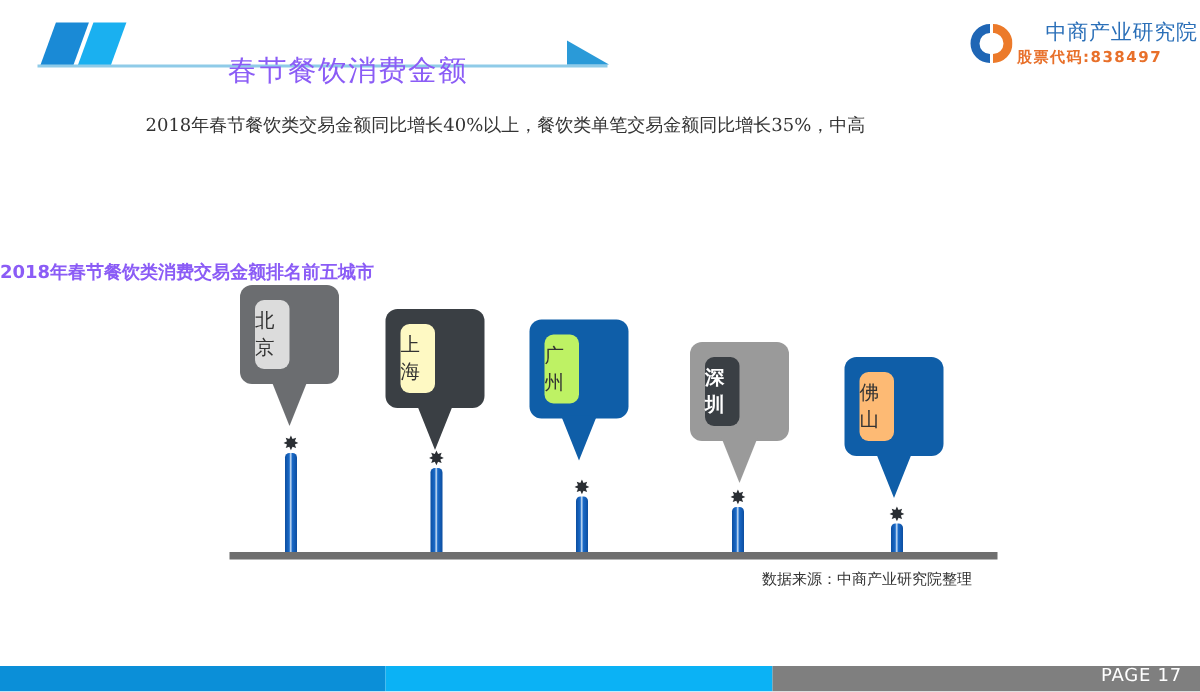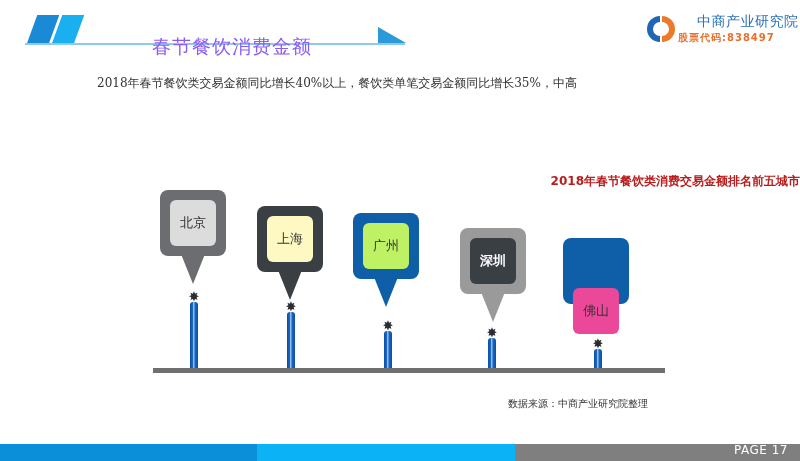--- a/index.html
+++ b/index.html
@@ -22,37 +22,37 @@
       font-size: 14px; color: #2a6fb8; letter-spacing: 0.5px; margin-left: 19px; }
     .logo-code { position: absolute; left: 678px; top: 31px; font-family: "DejaVu Sans", sans-serif; font-weight: bold;
       font-size: 10px; color: #e8702a; letter-spacing: 1px; }
 
     
     .para { position: absolute; left: 70px; top: 68px; width: 660px; font-size: 12px; line-height: 31px; color: #333;
       text-indent: 27px; font-family: "DejaVu Serif", serif; }
     .para p { margin: 0; }
 
     
-    .chart-title { position: absolute; left: 0; width: 800px; text-align: right; top: 173px; font-size: 12px;
-      font-weight: bold; color: #b91c1c; font-family: "DejaVu Sans", sans-serif; }
+    .chart-title { position: absolute; left: 0; width: 800px; text-align: left; top: 173px; font-size: 12px;
+      font-weight: bold; color: #8b5cf6; font-family: "DejaVu Sans", sans-serif; }
     .baseline { position: absolute; left: 153px; top: 368px; width: 512px; height: 5px; background: #6f6f6f; }
 
     .pin { position: absolute; }
     .pin .box { position: absolute; left: 0; top: 0; width: 66px; height: 66px; border-radius: 8px; }
-    .pin .inner { position: absolute; left: 10px; top: 10px; width: 46px; height: 46px; border-radius: 6px;
+    .pin .inner { position: absolute; left: 10px; top: 10px; width: 23px; height: 46px; border-radius: 6px;
       display: flex; align-items: center; justify-content: center; font-size: 13px; font-family: "DejaVu Sans", sans-serif; }
     .pin .tail { position: absolute; left: 21px; top: 64px; width: 0; height: 0;
       border-left: 12px solid transparent; border-right: 12px solid transparent; border-top-width: 30px; border-top-style: solid; }
 
     .stem { position: absolute; width: 8px; background: linear-gradient(to right, #0c4ea0 0%, #1a6ac8 35%, #cfe2f5 48%, #1a6ac8 60%, #0c4ea0 100%);
       border-radius: 3px 3px 0 0; }
     .burst { position: absolute; width: 12px; height: 12px; font-size: 13px; line-height: 12px; color: #2a2e33; text-align: center;
       font-family: "DejaVu Sans", sans-serif; }
 
-    .source { position: absolute; left: 508px; top: 397px; font-size: 10px; color: #333; font-family: Liberation Mono, monospace; }
+    .source { position: absolute; left: 508px; top: 379px; font-size: 10px; color: #333; font-family: Liberation Mono, monospace; }
 
     
     .foot-a { position: absolute; left: 0; top: 444px; width: 257px; height: 17px; background: #0b8fd8; }
     .foot-b { position: absolute; left: 257px; top: 444px; width: 258px; height: 17px; background: #0bb2f5; }
     .foot-c { position: absolute; left: 515px; top: 444px; width: 285px; height: 17px; background: #7f7f7f; }
     .page-num { position: absolute; right: 12px; top: 443px; font-size: 12px; color: #ffffff; font-family: "DejaVu Sans", sans-serif; letter-spacing: 0.5px; }
   </style>
 </head>
 <body>
 
@@ -105,21 +105,21 @@
   <div class="box" style="background:#9a9a9a;"></div>
   <div class="tail" style="border-top-color:#9a9a9a;"></div>
   <div class="inner" style="background:#3a3f44;color:#ffffff;font-weight:bold;">深圳</div>
 </div>
 <div class="burst" style="left:486px; top:327px;">✸</div>
 <div class="stem" style="left:488px; top:338px; height:30px;"></div>
 
 <div class="pin" style="left:563px; top:238px;">
   <div class="box" style="background:#0f5ea8;"></div>
   <div class="tail" style="border-top-color:#0f5ea8;"></div>
-  <div class="inner" style="background:#ec4899;color:#333;margin-top:40px;">佛山</div>
+  <div class="inner" style="background:#fdba74;color:#333;">佛山</div>
 </div>
 <div class="burst" style="left:592px; top:338px;">✸</div>
 <div class="stem" style="left:594px; top:349px; height:19px;"></div>
 
 <div class="baseline"></div>
 
 <div class="source">数据来源：中商产业研究院整理</div>
 
 <div class="foot-a"></div>
 <div class="foot-b"></div>

